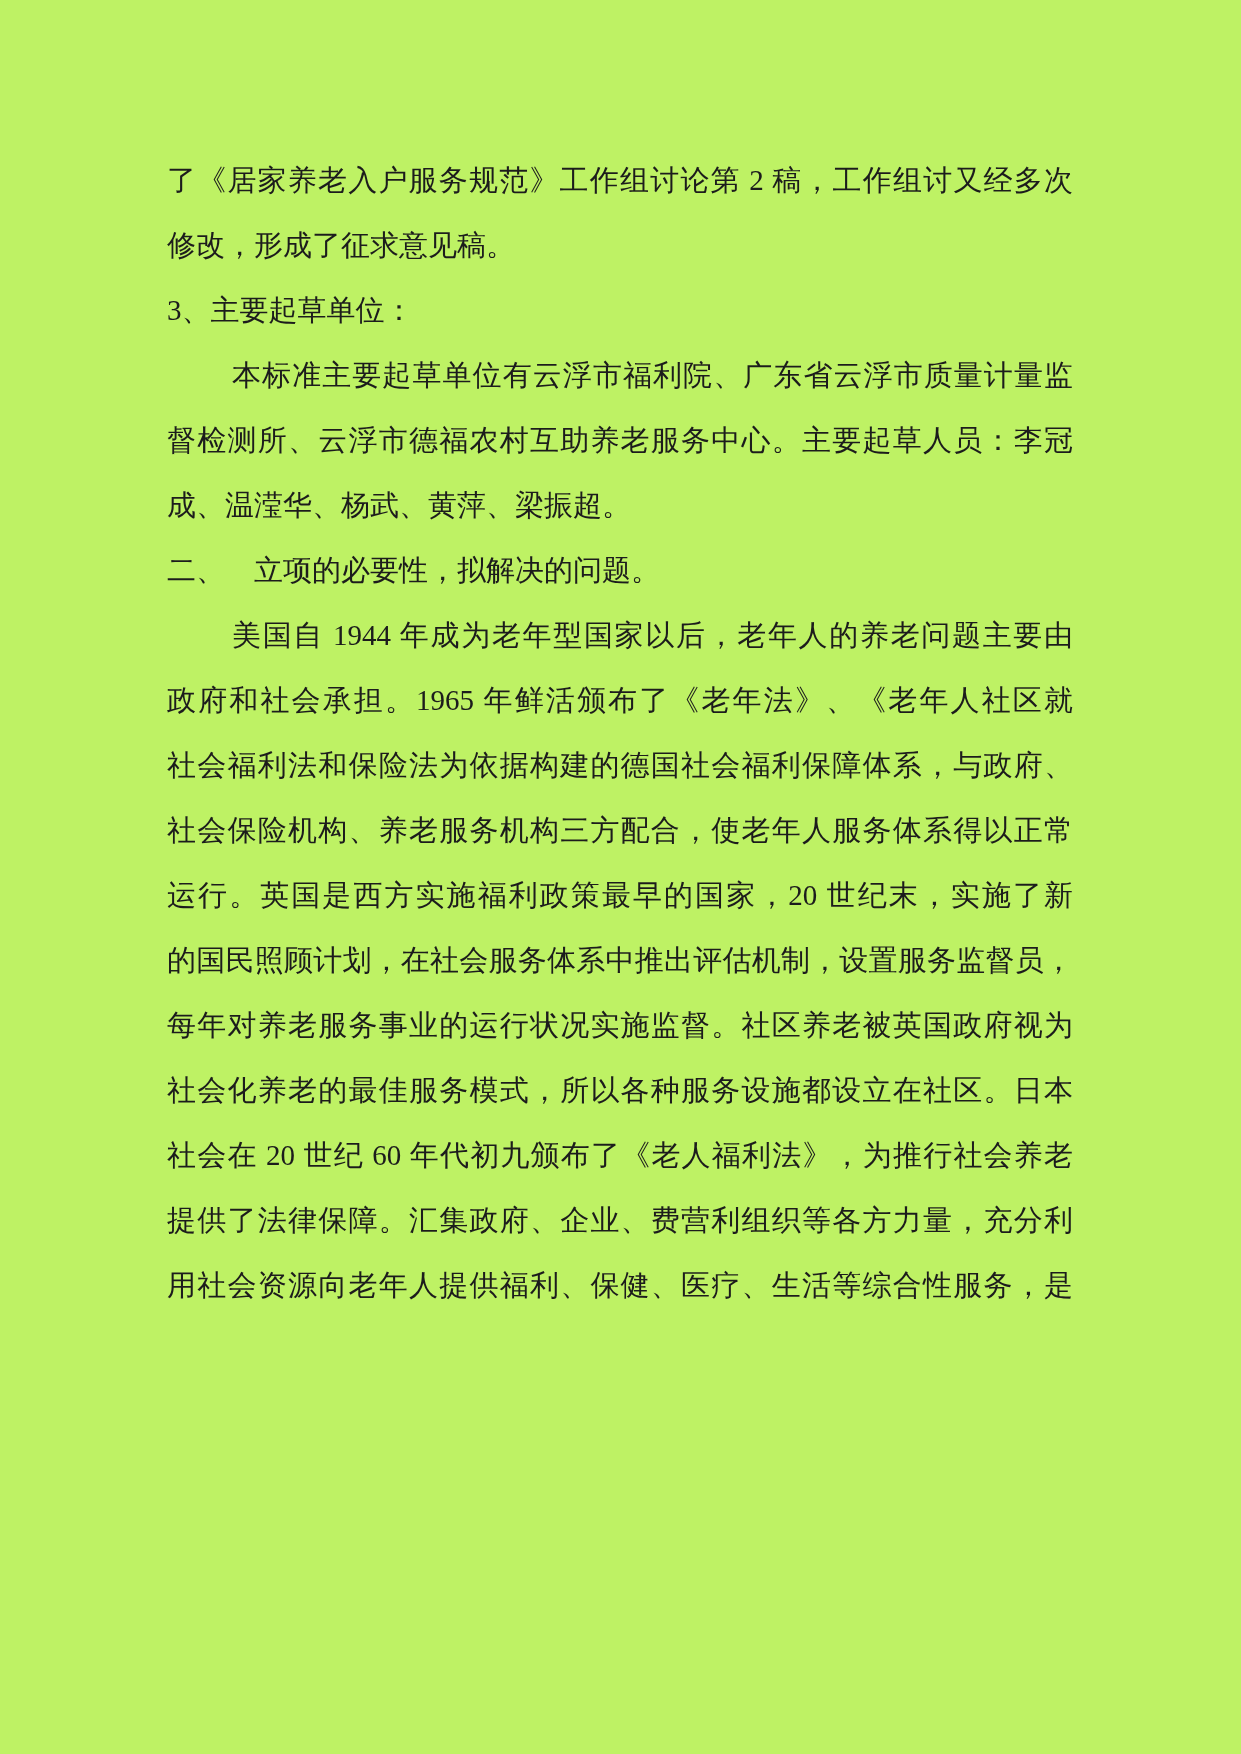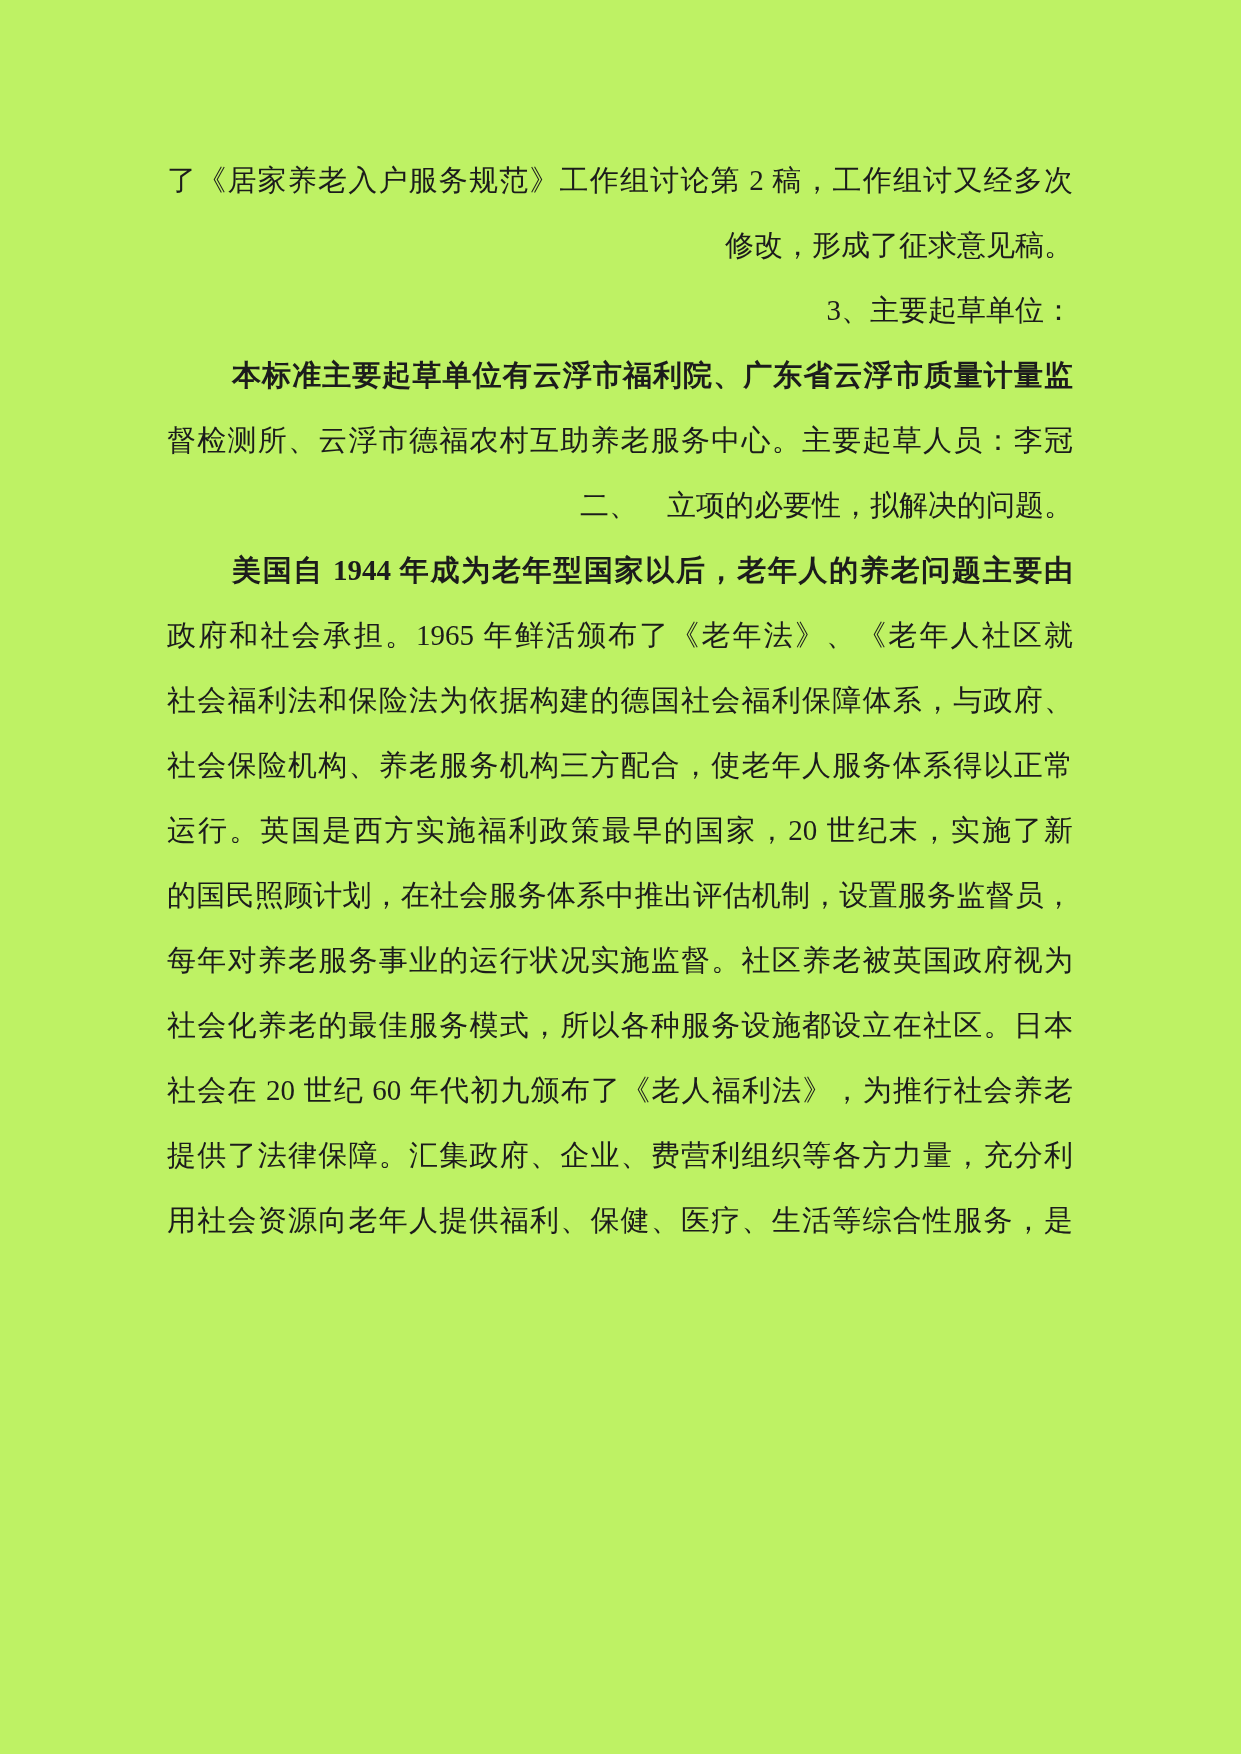--- a/index.html
+++ b/index.html
@@ -24,38 +24,38 @@
   .line {
     height: 65px;
     line-height: 65px;
     font-size: 29px;
     color: #1c1c1c;
     white-space: normal;
     text-align: justify;
     text-align-last: justify;
   }
   .line.nojust {
-    text-align: right;
+    text-align: left;
     text-align-last: auto;
   }
   .line.indent {
     text-indent: 65px;
-    font-weight: bold;
   }
 </style>
 </head>
 <body>
 
 <div class="page">
   <div class="content">
       <div class="line">了《居家养老入户服务规范》工作组讨论第 2 稿，工作组讨又经多次</div>
       <div class="line nojust">修改，形成了征求意见稿。</div>
       <div class="line nojust">3、主要起草单位：</div>
       <div class="line indent">本标准主要起草单位有云浮市福利院、广东省云浮市质量计量监</div>
       <div class="line">督检测所、云浮市德福农村互助养老服务中心。主要起草人员：李冠</div>
+      <div class="line nojust">成、温滢华、杨武、黄萍、梁振超。</div>
       <div class="line nojust">二、　立项的必要性，拟解决的问题。</div>
       <div class="line indent">美国自 1944 年成为老年型国家以后，老年人的养老问题主要由</div>
       <div class="line">政府和社会承担。1965 年鲜活颁布了《老年法》、《老年人社区就</div>
       <div class="line">社会福利法和保险法为依据构建的德国社会福利保障体系，与政府、</div>
       <div class="line">社会保险机构、养老服务机构三方配合，使老年人服务体系得以正常</div>
       <div class="line">运行。英国是西方实施福利政策最早的国家，20 世纪末，实施了新</div>
       <div class="line">的国民照顾计划，在社会服务体系中推出评估机制，设置服务监督员，</div>
       <div class="line">每年对养老服务事业的运行状况实施监督。社区养老被英国政府视为</div>
       <div class="line">社会化养老的最佳服务模式，所以各种服务设施都设立在社区。日本</div>
       <div class="line">社会在 20 世纪 60 年代初九颁布了《老人福利法》，为推行社会养老</div>

